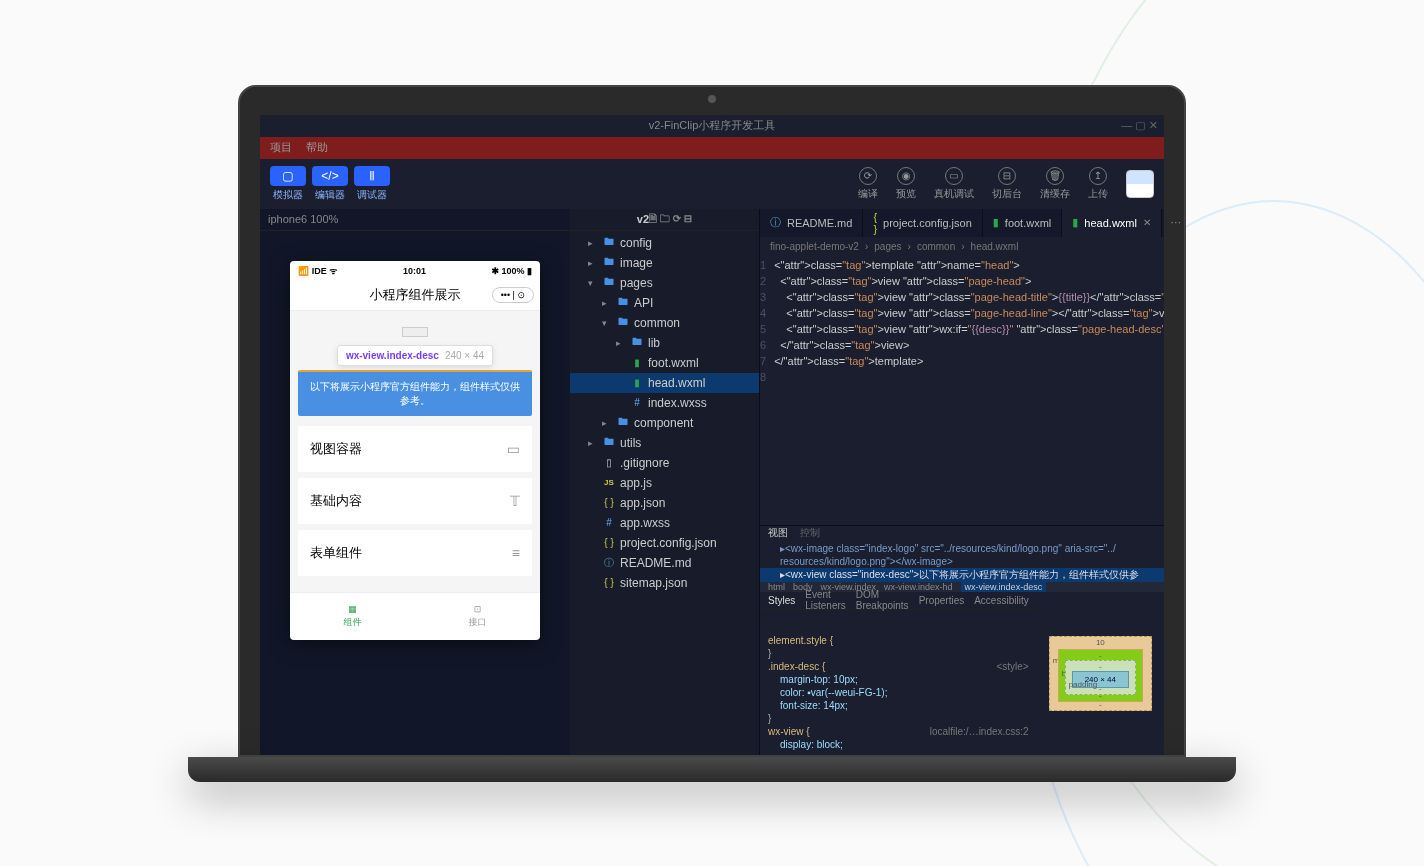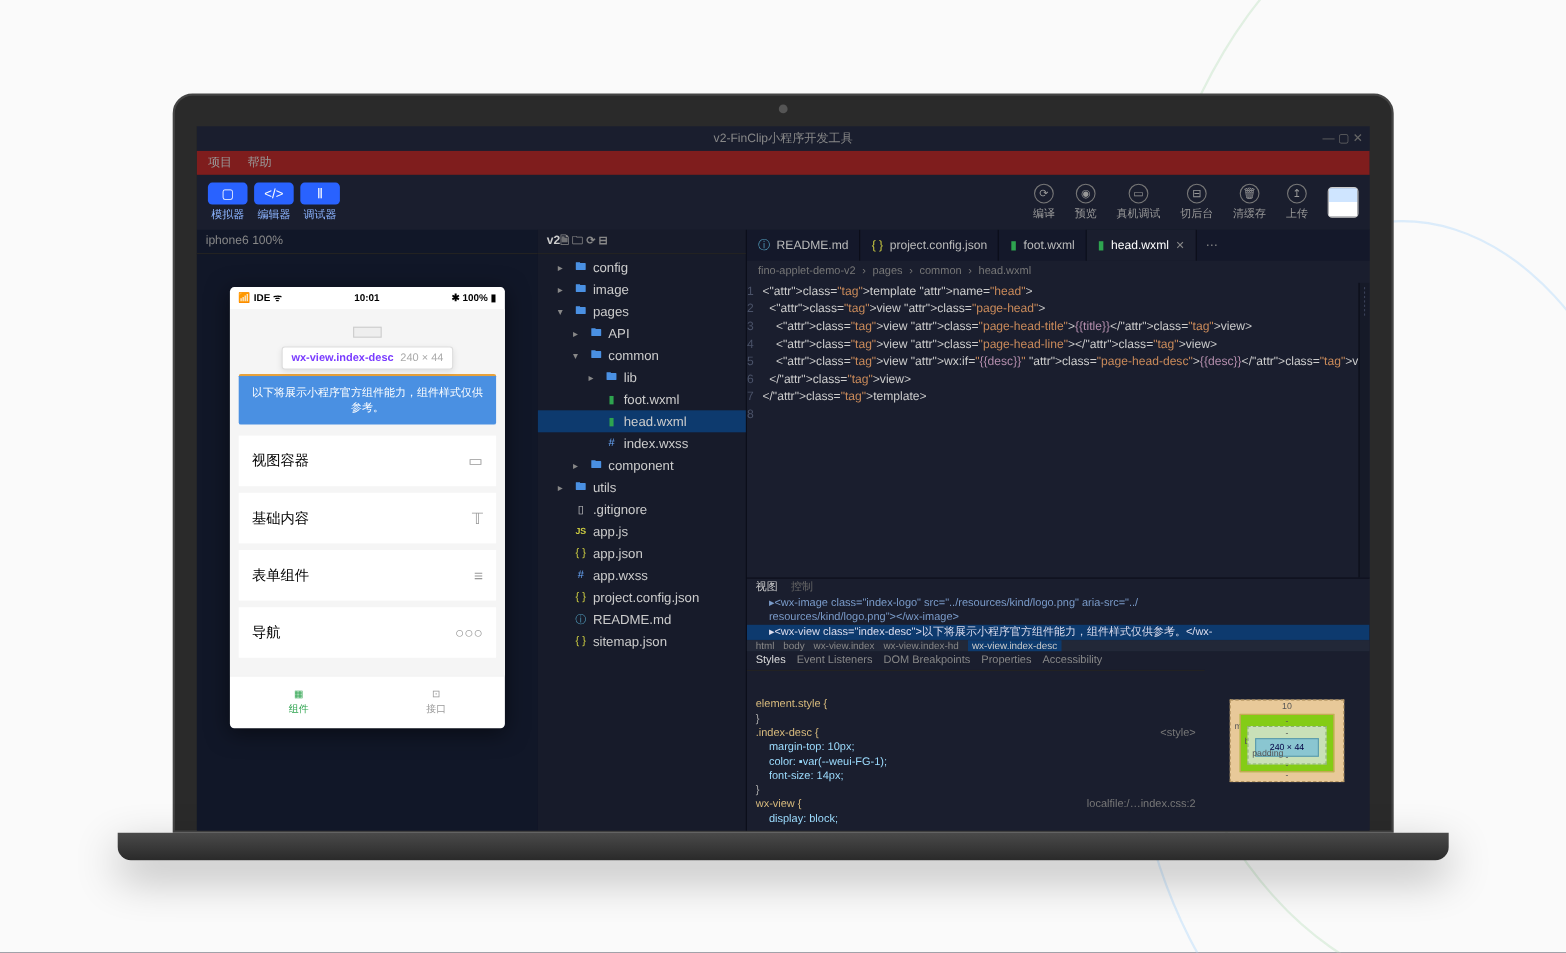--- a/index.html
+++ b/index.html
@@ -1,20 +1,20 @@
 <!DOCTYPE html>
 <html><head>
 <meta charset="utf-8">
 <style>
 * { margin: 0; padding: 0; box-sizing: border-box; font-family: -apple-system, "Segoe UI", Arial, sans-serif; }
 body { background: #fafafa; display: flex; align-items: center; justify-content: center; width: 1424px; height: 866px; position: relative; overflow: hidden; }
 .bg-curve1 { position: absolute; right: -200px; top: -100px; width: 600px; height: 1000px; border: 2px solid #c8e6c9; border-radius: 50%; opacity: 0.5; }
 .bg-curve2 { position: absolute; right: -100px; top: 200px; width: 500px; height: 800px; border: 2px solid #bbdefb; border-radius: 50%; opacity: 0.5; }
 
-.laptop { position: relative; width: 1110px; }
+.laptop { position: relative; width: 948px; }
 .laptop-frame { background: #2a2a2a; border-radius: 18px 18px 0 0; padding: 28px 20px 0 20px; border: 2px solid #444; }
 .laptop-notch { position: absolute; top: 10px; left: 50%; transform: translateX(-50%); width: 8px; height: 8px; background: #555; border-radius: 50%; }
 .laptop-base { height: 25px; background: linear-gradient(#4a4a4a, #2a2a2a); border-radius: 0 0 12px 12px; margin: 0 -50px; box-shadow: 0 15px 40px rgba(0,0,0,0.3); }
 
 .ide { background: #1a1e2e; height: 640px; display: flex; flex-direction: column; font-size: 11px; color: #aaa; }
 
 
 .titlebar { height: 22px; display: flex; align-items: center; justify-content: center; background: #1a1e2e; color: #888; font-size: 11px; position: relative; }
 .win-controls { position: absolute; right: 6px; display: flex; gap: 6px; color: #666; }
 .menubar { height: 22px; display: flex; align-items: center; gap: 14px; padding: 0 10px; background: #7f1d1d; color: #999; }
@@ -50,21 +50,21 @@
 .desc-block { background: #4a90e2; color: #fff; font-size: 10px; padding: 8px 10px; text-align: center; border-radius: 2px; border-top: 2px solid #e8a23c; }
 .menu-list { margin-top: 10px; }
 .menu-item { background: #fff; height: 46px; display: flex; align-items: center; justify-content: space-between; padding: 0 12px; margin-bottom: 6px; font-size: 13px; }
 .menu-item .ico-r { color: #999; font-size: 14px; }
 .phone-tabbar { height: 48px; display: flex; border-top: 1px solid #eee; }
 .tab-item { flex: 1; display: flex; flex-direction: column; align-items: center; justify-content: center; font-size: 9px; gap: 2px; color: #999; }
 .tab-item.active { color: #2ea44f; }
 
 
 .explorer { width: 190px; background: #171b2a; border-right: 1px solid #0a0d18; }
-.exp-header { height: 22px; display: flex; align-items: center; justify-content: flex-start; padding: 0 8px; color: #ccc; font-weight: 600; border-bottom: 1px solid #222; }
+.exp-header { height: 22px; display: flex; align-items: center; justify-content: center; padding: 0 8px; color: #ccc; font-weight: 600; border-bottom: 1px solid #222; }
 .exp-icons { display: flex; gap: 6px; color: #888; font-size: 10px; }
 .tree { padding: 2px 0; color: #ccc; font-size: 12px; }
 .tree-item { display: flex; align-items: center; height: 20px; padding-left: 6px; gap: 4px; cursor: default; }
 .tree-item.selected { background: #0d3a6e; }
 .chev { width: 10px; font-size: 9px; color: #888; }
 .fico { width: 14px; display: inline-flex; justify-content: center; font-size: 10px; }
 .folder { color: #4a90e2; }
 .js-ico { color: #cbcb41; font-weight: bold; font-size: 8px; }
 .wxml-ico { color: #2ea44f; }
 .wxss-ico { color: #6babff; }
@@ -187,20 +187,26 @@
 
         <div class="simulator">
           <div class="sim-header">iphone6 100%</div>
           <div class="phone-wrap">
             <div class="phone">
               <div class="phone-status">
                 <span>📶 IDE ᯤ</span>
                 <span>10:01</span>
                 <span>✱ 100% ▮</span>
               </div>
+              <div class="phone-nav">
+                <span>小程序组件展示</span>
+                <div class="phone-nav-r">
+                    <div class="capsule">••• | ⊙</div>
+                  </div>
+              </div>
               <div class="phone-body">
                 <div class="tooltip-row">
                     <div class="rect-shape"></div>
                   </div>
                 <div class="tooltip">
                   <b>wx-view.index-desc</b>
                     <span class="dim">240 × 44</span>
                 </div>
                 <div class="desc-block">以下将展示小程序官方组件能力，组件样式仅供参考。</div>
                 <div class="menu-list">
@@ -208,24 +214,20 @@
                       <span>视图容器</span>
                       <span class="ico-r">▭</span>
                     </div>
                   <div class="menu-item">
                       <span>基础内容</span>
                       <span class="ico-r">𝕋</span>
                     </div>
                   <div class="menu-item">
                       <span>表单组件</span>
                       <span class="ico-r">≡</span>
-                    </div>
-                  <div class="menu-item">
-                      <span>导航</span>
-                      <span class="ico-r">○○○</span>
                     </div>
                 </div>
               </div>
               <div class="phone-tabbar">
                 <div class="tab-item active">
                     <span>▦</span>
                     <span>组件</span>
                   </div>
                 <div class="tab-item">
                     <span>⊡</span>

